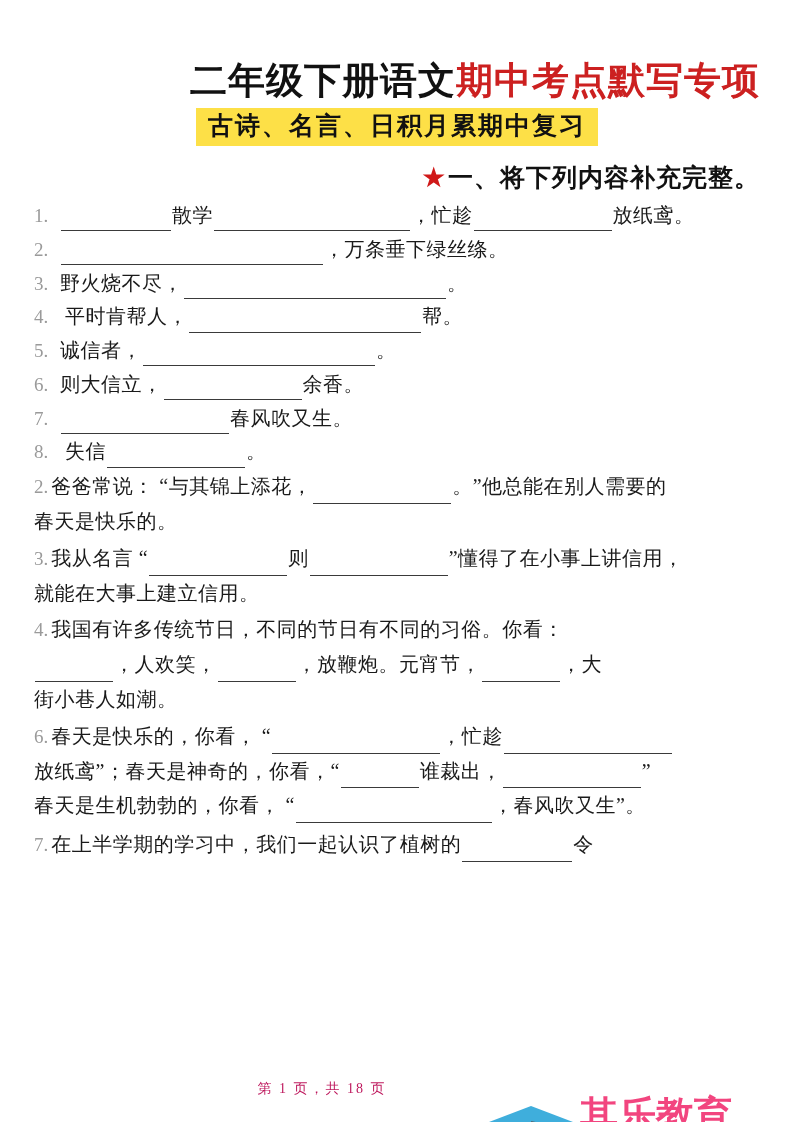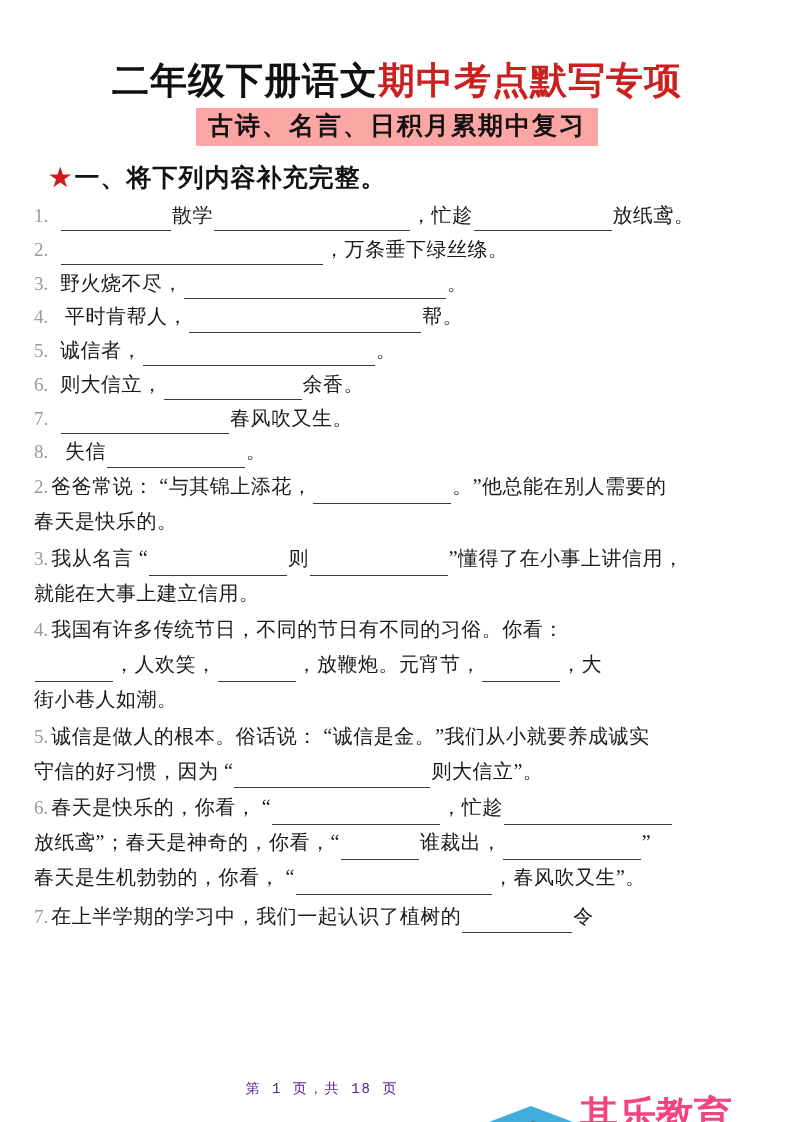--- a/index.html
+++ b/index.html
@@ -19,58 +19,59 @@
   .page {
     position: relative;
     width: 794px;
     height: 1122px;
     box-sizing: border-box;
     padding: 58px 34px 0 34px;
   }
 
   
   .title-block {
-    text-align: center;
+    text-align: right;
     margin: 0 0 4px 0;
   }
   .main-title {
     font-size: 37px;
     font-weight: bold;
     letter-spacing: 1px;
     line-height: 1.25;
     white-space: nowrap;
   }
   .title-black { color: #111111; }
   .title-red   { color: #CC2020; }
 
   .subtitle-wrap {
     text-align: center;
     margin-top: 2px;
   }
   .subtitle {
     display: inline-block;
-    background: #fca5a5;
+    background: #fde047;
     color: #111111;
     font-size: 25px;
     font-weight: bold;
     letter-spacing: 2px;
     padding: 3px 12px 5px 12px;
     line-height: 1.18;
     white-space: nowrap;
   }
 
   
   .section-head {
     font-size: 25px;
     font-weight: bold;
     color: #111111;
     letter-spacing: 1px;
-    margin: 16px 0 6px 15px;
+    margin: 16px 0 6px 0;
     line-height: 1.25;
     white-space: nowrap;
+    text-align: right;
   }
   .section-head .star {
     color: #D01919;
     font-size: 25px;
     margin-right: 2px;
   }
   #section-two-head { margin-top: 22px; }
 
   
   .q-list { margin: 0; padding: 0; }
@@ -163,23 +164,23 @@
     white-space: nowrap;
   }
 
   
   .footer {
     position: absolute;
     left: 0;
     top: 1080px;
     width: 644px;
     text-align: center;
-    font-family: Liberation Mono, monospace;
+    font-family: Liberation Serif, serif;
     font-size: 14px;
-    color: #4c1d95;
+    color: #be185d;
     letter-spacing: 2px;
   }
 </style>
 </head>
 <body>
 
 <div class="page">
 
   <div class="title-block">
     <div class="main-title"><span class="title-black">二年级下册语文</span><span class="title-red">期中考点默写专项</span></div>
@@ -237,21 +238,20 @@
 
   <div class="q-list">
 
 
     <div class="q-para"><span class="q-num">2.</span><span class="cn">爸爸常说： “与其锦上添花，</span><span class="blank b-lg"></span><span class="cn">。”他总能在别人需要的</span><br><span class="cn">春天是快乐的。</span></div>
 
     <div class="q-para"><span class="q-num">3.</span><span class="cn">我从名言 “</span><span class="blank b-lg"></span><span class="cn">则</span><span class="blank b-lg"></span><span class="cn">”懂得了在小事上讲信用，</span><br><span class="cn">就能在大事上建立信用。</span></div>
 
     <div class="q-para"><span class="q-num">4.</span><span class="cn">我国有许多传统节日，不同的节日有不同的习俗。你看：</span><br><span class="blank b-sm"></span><span class="cn">，人欢笑，</span><span class="blank b-sm"></span><span class="cn">，放鞭炮。元宵节，</span><span class="blank b-sm"></span><span class="cn">，大</span><br><span class="cn">街小巷人如潮。</span></div>
 
-    <div class="q-para"><span class="q-num">5.</span><span class="cn">诚信是做人的根本。俗话说： “诚信是金。”我们从小就要养成诚实</span><br><span class="cn">守信的好习惯，因为 “</span><span class="blank b-2xl"></span><span class="cn">则大信立”。</span></div>
 
     <div class="q-para"><span class="q-num">6.</span><span class="cn">春天是快乐的，你看， “</span><span class="blank b-xl"></span><span class="cn">，忙趁</span><span class="blank b-xl"></span><br><span class="cn">放纸鸢”；春天是神奇的，你看，“</span><span class="blank b-sm"></span><span class="cn">谁裁出，</span><span class="blank b-lg"></span><span class="cn">”</span><br><span class="cn">春天是生机勃勃的，你看， “</span><span class="blank b-2xl"></span><span class="cn">，春风吹又生”。</span></div>
 
     <div class="q-para" style="margin-top:4px;"><span class="q-num">7.</span><span class="cn">在上半学期的学习中，我们一起认识了植树的</span><span class="blank b-md"></span><span class="cn">令</span></div>
 
   </div>
 
   <div class="watermark">
     <svg class="wm-cap" viewBox="0 0 86 60">
       <polygon points="43,4 85,20 43,36 1,20" fill="#3FAEDC"></polygon>

